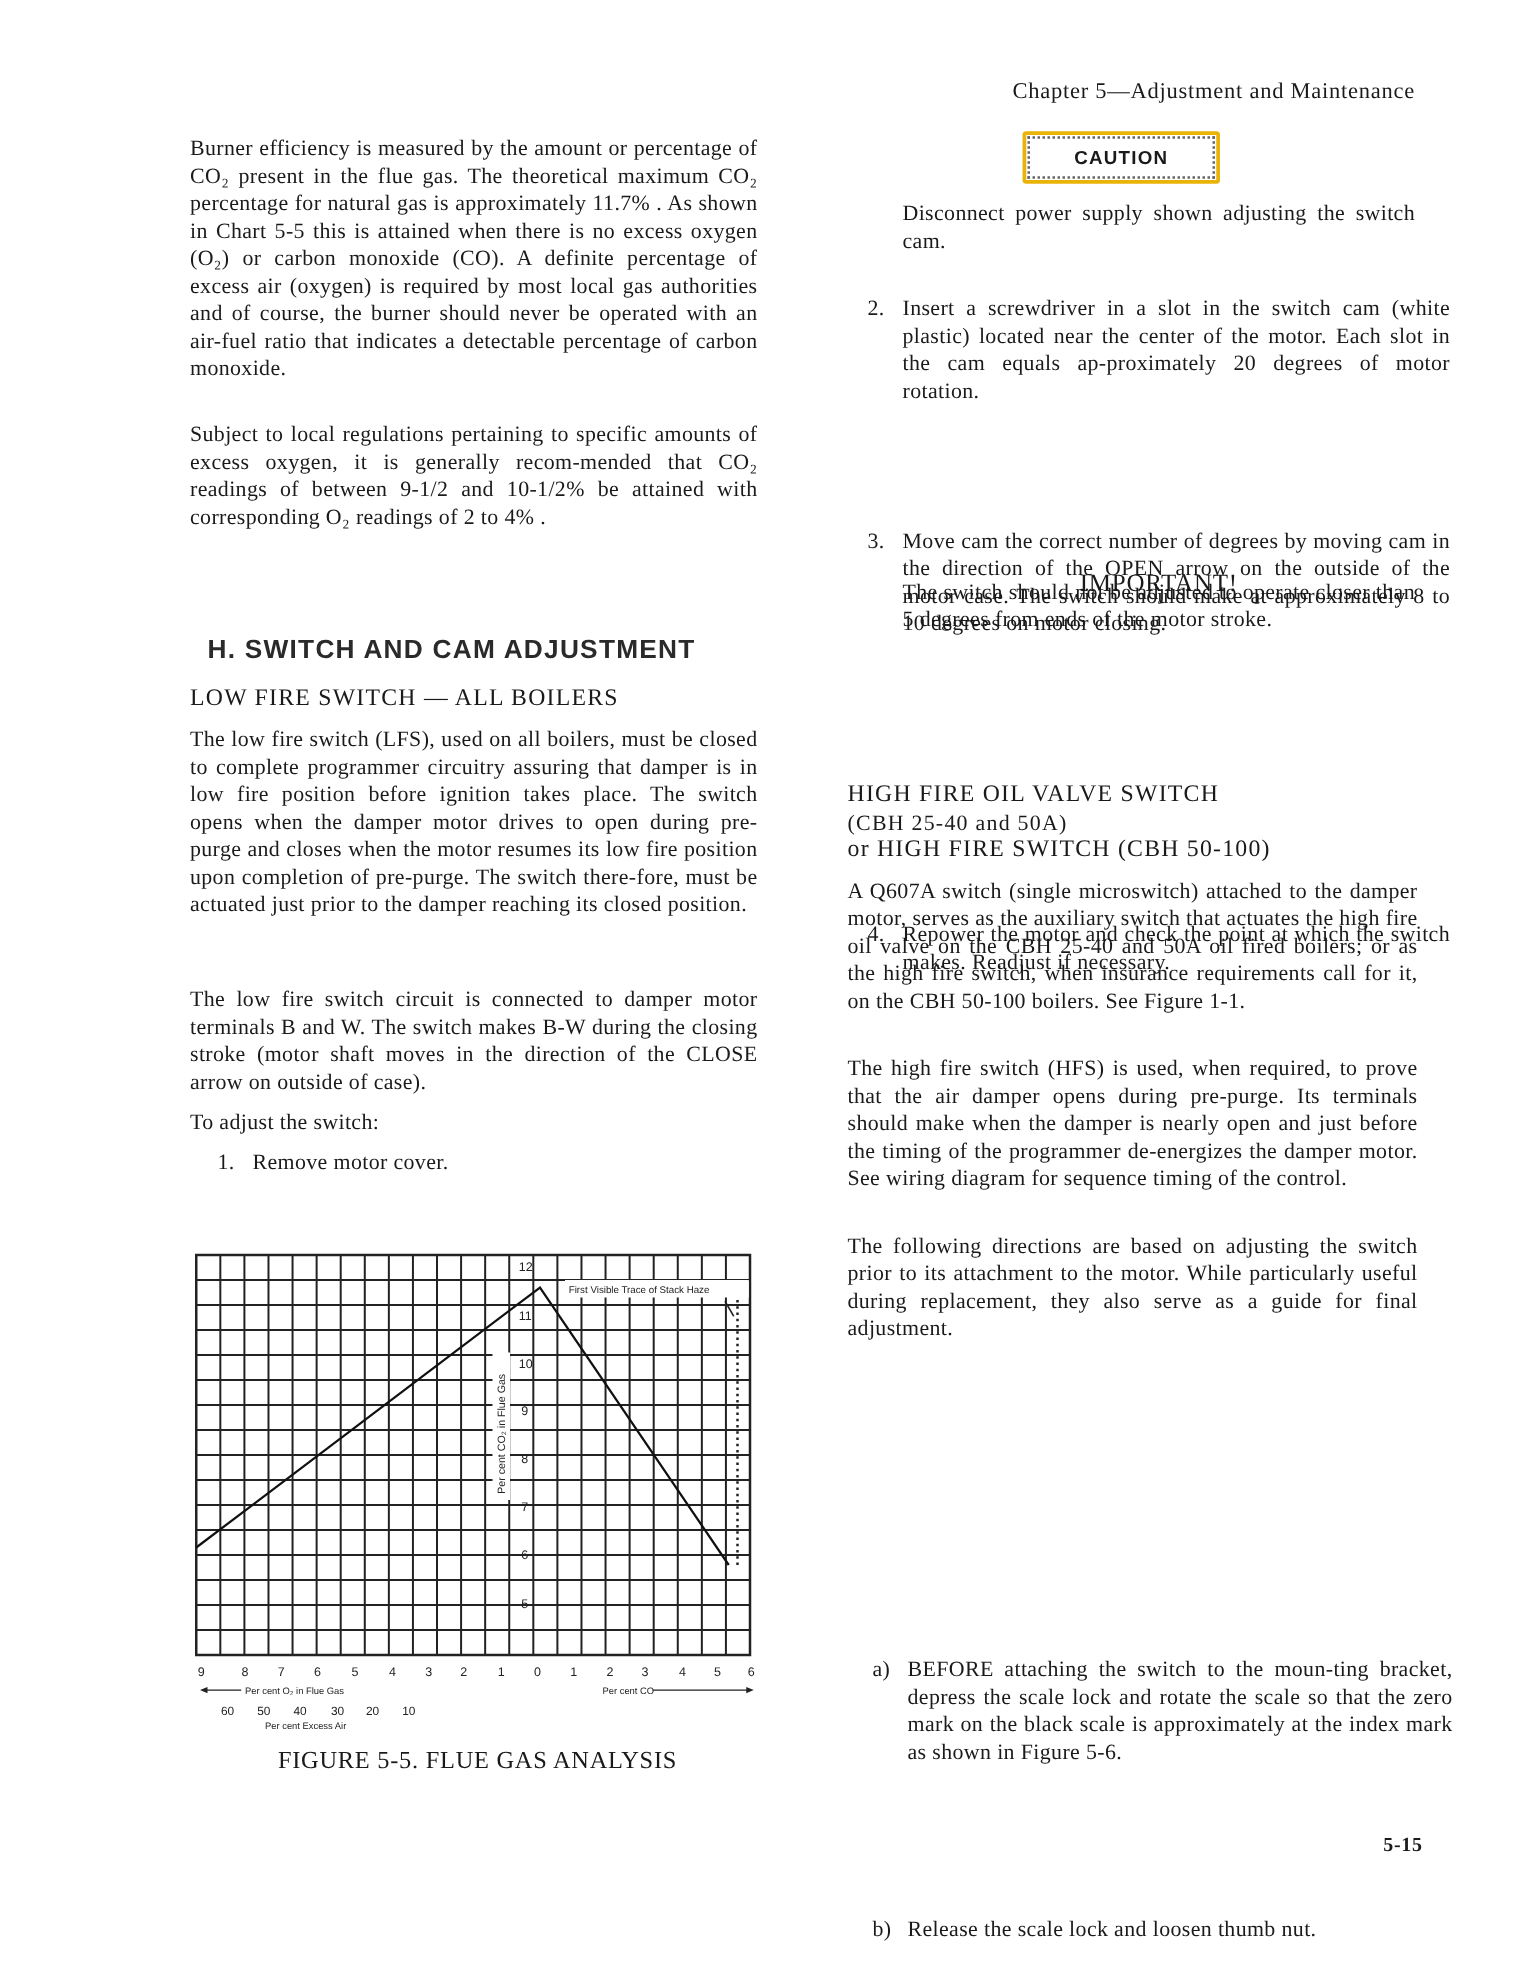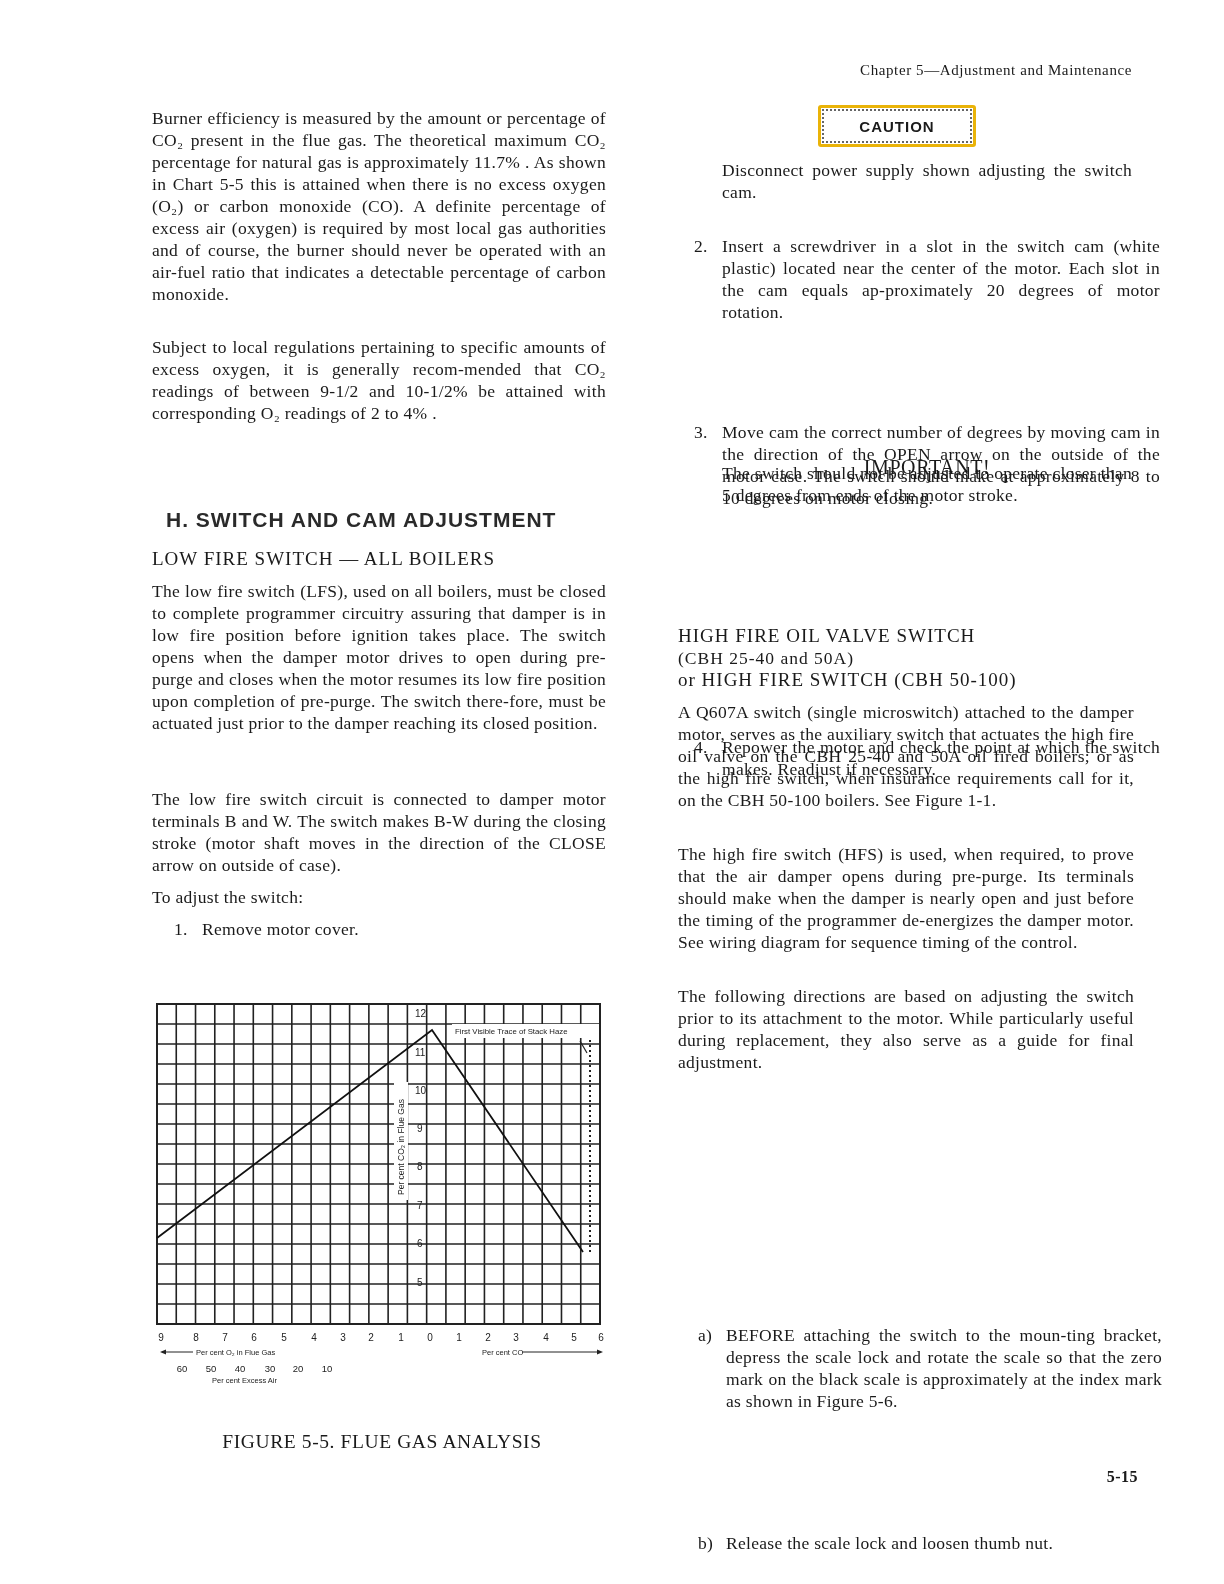--- a/index.html
+++ b/index.html
@@ -1,20 +1,20 @@
 <!DOCTYPE html>
 <html><head>
 <meta charset="utf-8">
 <style>
   html, body { margin:0; padding:0; background:#ffffff; }
   body { width:1224px; height:1584px; position:relative; overflow:hidden;
          font-family:"Liberation Serif","DejaVu Serif",serif; color:#1a1a1a; }
   .abs { position:absolute; }
   .p { font-size:17.5px; line-height:22px; text-align:justify; margin:0; letter-spacing:0.3px; }
-  .header { right:92px; top:62px; font-size:15px; letter-spacing:0.6px; }
+  .header { right:92px; top:62px; font-size:18px; letter-spacing:0.6px; }
   .section-h { font-family:"Liberation Sans","DejaVu Sans",sans-serif; font-weight:bold; font-size:21px; letter-spacing:1px; color:#2a2a2a; }
   .subhead { font-size:19px; letter-spacing:1px; line-height:22px; }
   .list-item { position:relative; padding-left:28px; }
   .list-item .num { position:absolute; left:0; top:0; }
   .caution { left:818px; top:105px; width:158px; height:42px; box-sizing:border-box;
              border:3px solid #eab308; border-radius:3px;
              outline:2px dotted #666; outline-offset:-6px;
              display:flex; align-items:center; justify-content:center;
              font-family:"Liberation Sans","DejaVu Sans",sans-serif; font-weight:bold; font-size:15px; letter-spacing:1px; }
   .important { font-size:20px; letter-spacing:0.6px; text-align:center; }
@@ -141,21 +141,21 @@
       <text x="211" y="1372">50</text>
       <text x="240" y="1372">40</text>
       <text x="270" y="1372">30</text>
       <text x="298" y="1372">20</text>
       <text x="327" y="1372">10</text>
     </g>
     <text x="212" y="1383" font-family="Liberation Sans, DejaVu Sans, sans-serif" font-size="7.5" fill="#222">Per cent Excess Air</text>
   </svg>
 </div>
 
-<div class="abs fig-cap" style="left:152px; top:1431px; width:460px;">
+<div class="abs fig-cap" style="left:152px; top:1398px; width:460px;">
   <div>FIGURE 5-5. FLUE GAS ANALYSIS</div>
 </div>
 
 <div class="abs caution">
   <span>CAUTION</span>
 </div>
 <p class="abs p" style="left:722px; top:159px; width:410px;">Disconnect power supply shown adjusting the switch cam.</p>
 
 <div class="abs p list-item" style="left:694px; top:213px; width:438px;">
   <span class="num">2.</span>

